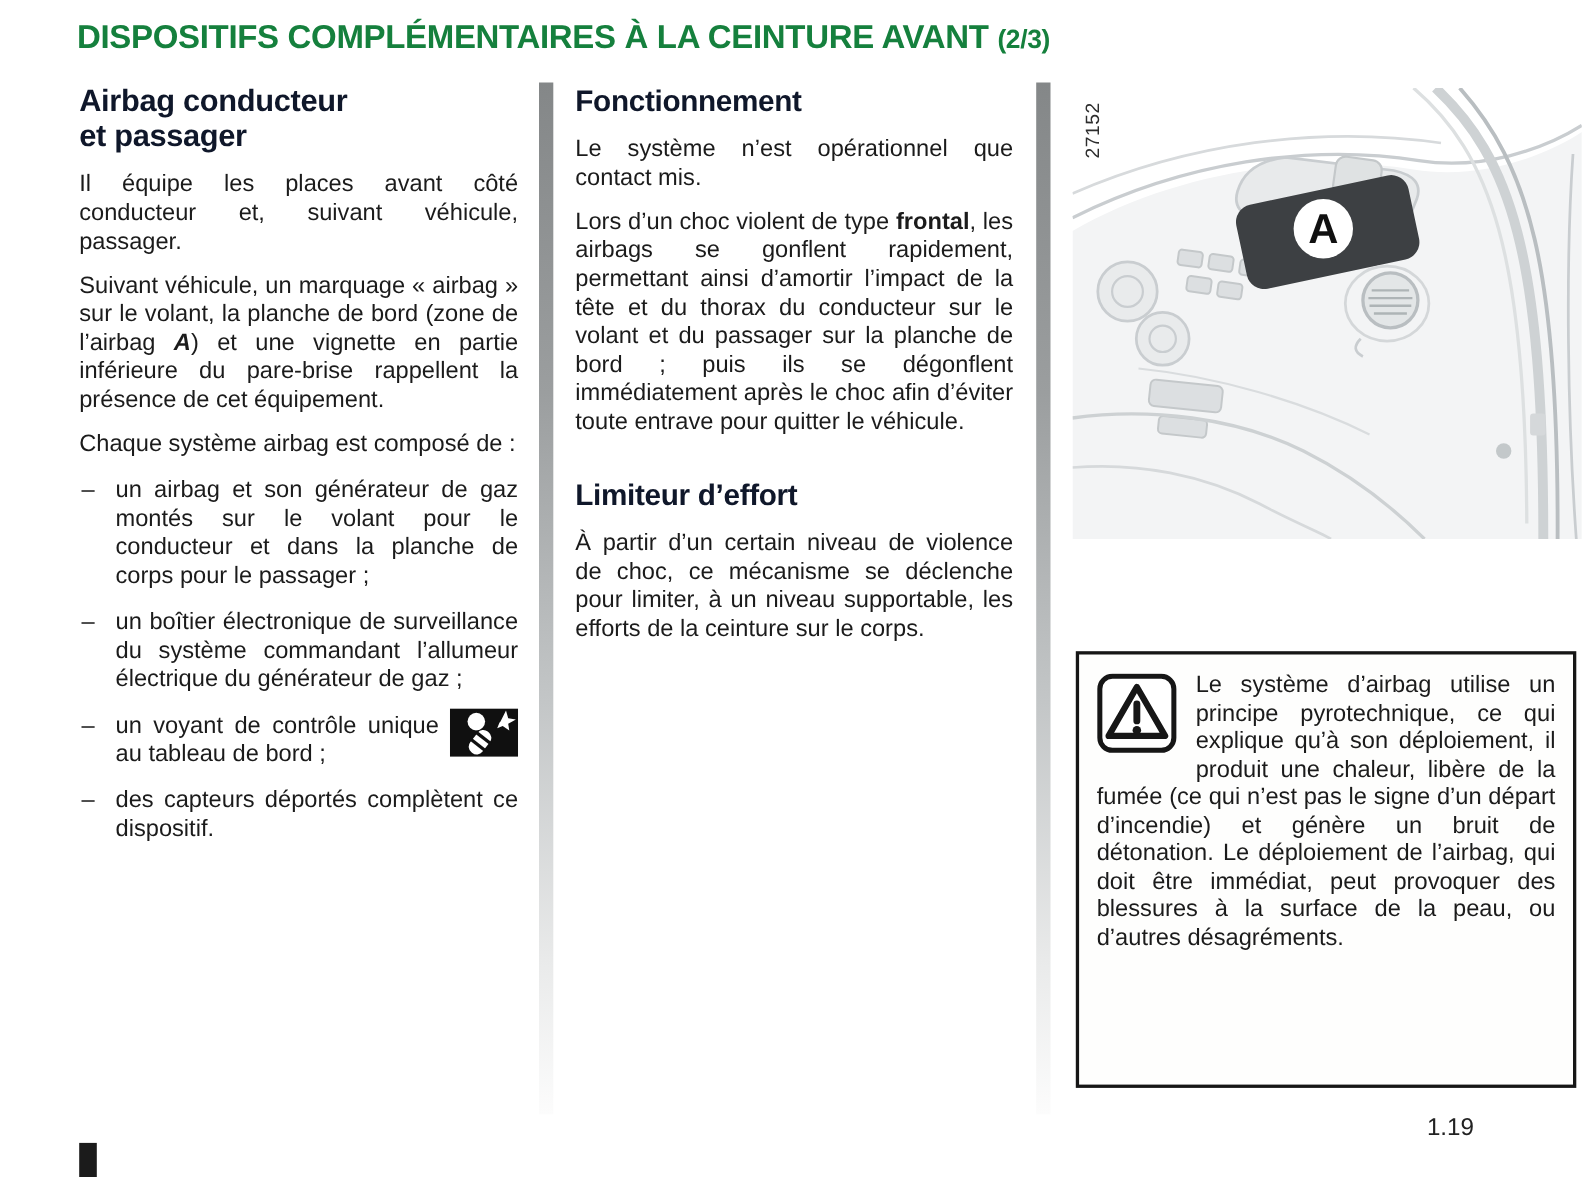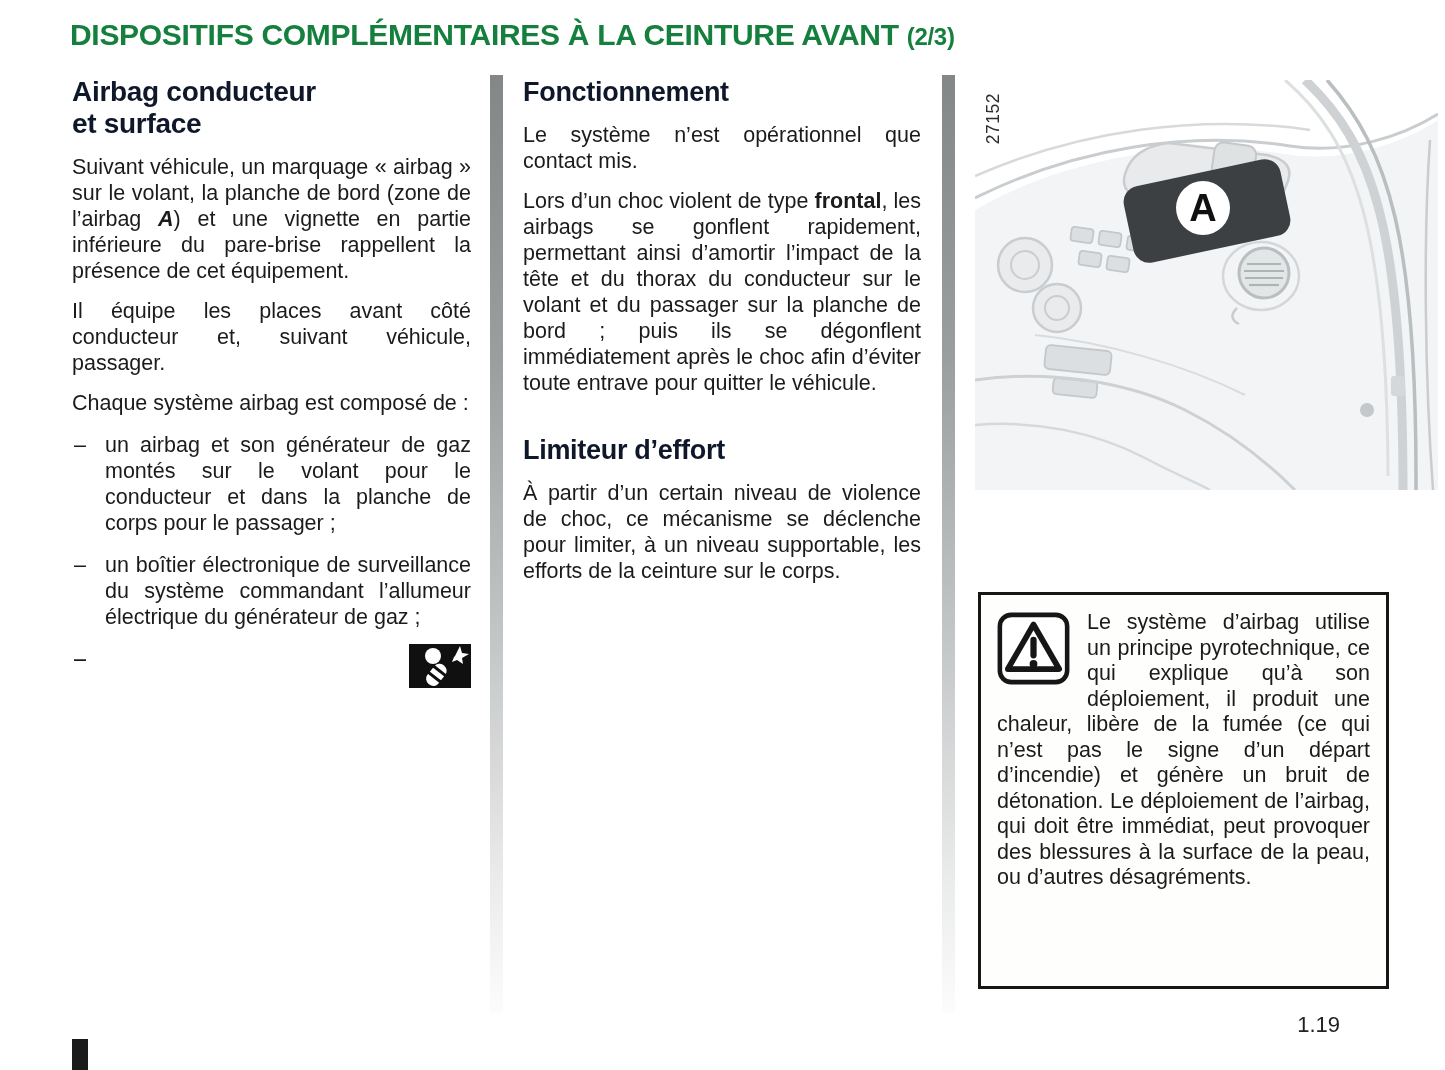--- a/index.html
+++ b/index.html
@@ -33,59 +33,59 @@
         background:linear-gradient(180deg,#848788 0%,#9b9e9f 30%,#c3c6c7 60%,#e9eaea 85%,#fcfcfc 100%);}
   .vbar-1{left:490px;}
   .vbar-2{left:942px;}
 
   .illustration{position:absolute;left:975px;top:80px;width:463px;height:410px;margin:0;}
   .illustration svg{display:block;width:463px;height:410px;}
   .fig-ref{position:absolute;left:3px;top:5px;background:#ffffff;padding:8px 5px;
            writing-mode:vertical-rl;transform:rotate(180deg);
            font-size:17.5px;color:#2d2d2d;letter-spacing:0.5px;}
 
-  .warning-box{position:absolute;left:978px;top:592px;width:411px;height:397px;
+  .warning-box{position:absolute;left:978px;top:592px;width:455px;height:397px;
                box-sizing:border-box;border:3px solid #161616;background:#fefefd;
                padding:15px 16px 0 16px;}
   .warn-icon{float:left;width:73px;height:73px;margin:2px 17px 6px 0;}
   .warn-icon svg{display:block;width:73px;height:73px;}
   .warning-box p{margin:0;font-size:21.5px;line-height:25.5px;text-align:justify;}
 
   .page-number{position:absolute;left:1230px;top:1012px;width:110px;text-align:right;
                font-size:22px;color:#222;}
   .footer-tab{position:absolute;left:72px;top:1039px;width:16px;height:31px;background:#1b1b1b;}
 </style>
 </head>
 <body>
 
 <div class="page">
 
   <h1 class="title"><span>DISPOSITIFS COMPLÉMENTAIRES À LA CEINTURE AVANT </span><span class="title-suffix">(2/3)</span></h1>
 
   <section class="col col-left">
-    <h2><span>Airbag conducteur</span><br><span>et surface</span></h2>
+    <h2><span>Airbag conducteur</span><br><span>et passager</span></h2>
+    <p>Il équipe les places avant côté conducteur et, suivant véhicule, passager.</p>
     <p><span>Suivant véhicule, un marquage « airbag » sur le volant, la planche de bord (zone de l’airbag </span><b><i>A</i></b><span>) et une vignette en partie inférieure du pare-brise rappellent la présence de cet équipement.</span></p>
-    <p>Il équipe les places avant côté conducteur et, suivant véhicule, passager.</p>
     <p>Chaque système airbag est composé de :</p>
     <ul class="dash-list">
       <li><span class="dash">–</span><span>un airbag et son générateur de gaz montés sur le volant pour le conducteur et dans la planche de corps pour le passager ;</span></li>
       <li><span class="dash">–</span><span>un boîtier électronique de surveillance du système commandant l’allumeur électrique du générateur de gaz ;</span></li>
       <li><span class="dash">–</span><span class="airbag-lamp">
             <svg viewBox="0 0 62 44" xmlns="http://www.w3.org/2000/svg">
             <rect x="0" y="0" width="62" height="44" fill="#101010"></rect>
             <circle cx="24" cy="12" r="8" fill="#ffffff"></circle>
             <g transform="rotate(38 28 30)">
               <rect x="21" y="19" width="14" height="24" rx="6.5" fill="#ffffff"></rect>
               <line x1="19" y1="26" x2="37" y2="26" stroke="#101010" stroke-width="3"></line>
               <line x1="19" y1="34" x2="37" y2="34" stroke="#101010" stroke-width="3"></line>
             </g>
             <path d="M46 12 L51 2 L53 9 L60 10 L53 14 L54 20 L48 16 L43 18 L45 13 Z" fill="#ffffff"></path>
           </svg>
-          </span></li>
-      <li><span class="dash">–</span></li>
+          </span><span>un voyant de contrôle unique au tableau de bord ;</span></li>
+      <li><span class="dash">–</span><span>des capteurs déportés complètent ce dispositif.</span></li>
     </ul>
   </section>
 
   <div class="vbar vbar-1"></div>
 
   <section class="col col-middle">
     <h2>Fonctionnement</h2>
     <p>Le système n’est opérationnel que contact mis.</p>
     <p><span>Lors d’un choc violent de type </span><b>frontal</b><span>, les airbags se gonflent rapidement, permettant ainsi d’amortir l’impact de la tête et du thorax du conducteur sur le volant et du passager sur la planche de bord ; puis ils se dégonflent immédiatement après le choc afin d’éviter toute entrave pour quitter le véhicule.</span></p>
     <h2 class="second">Limiteur d’effort</h2>

